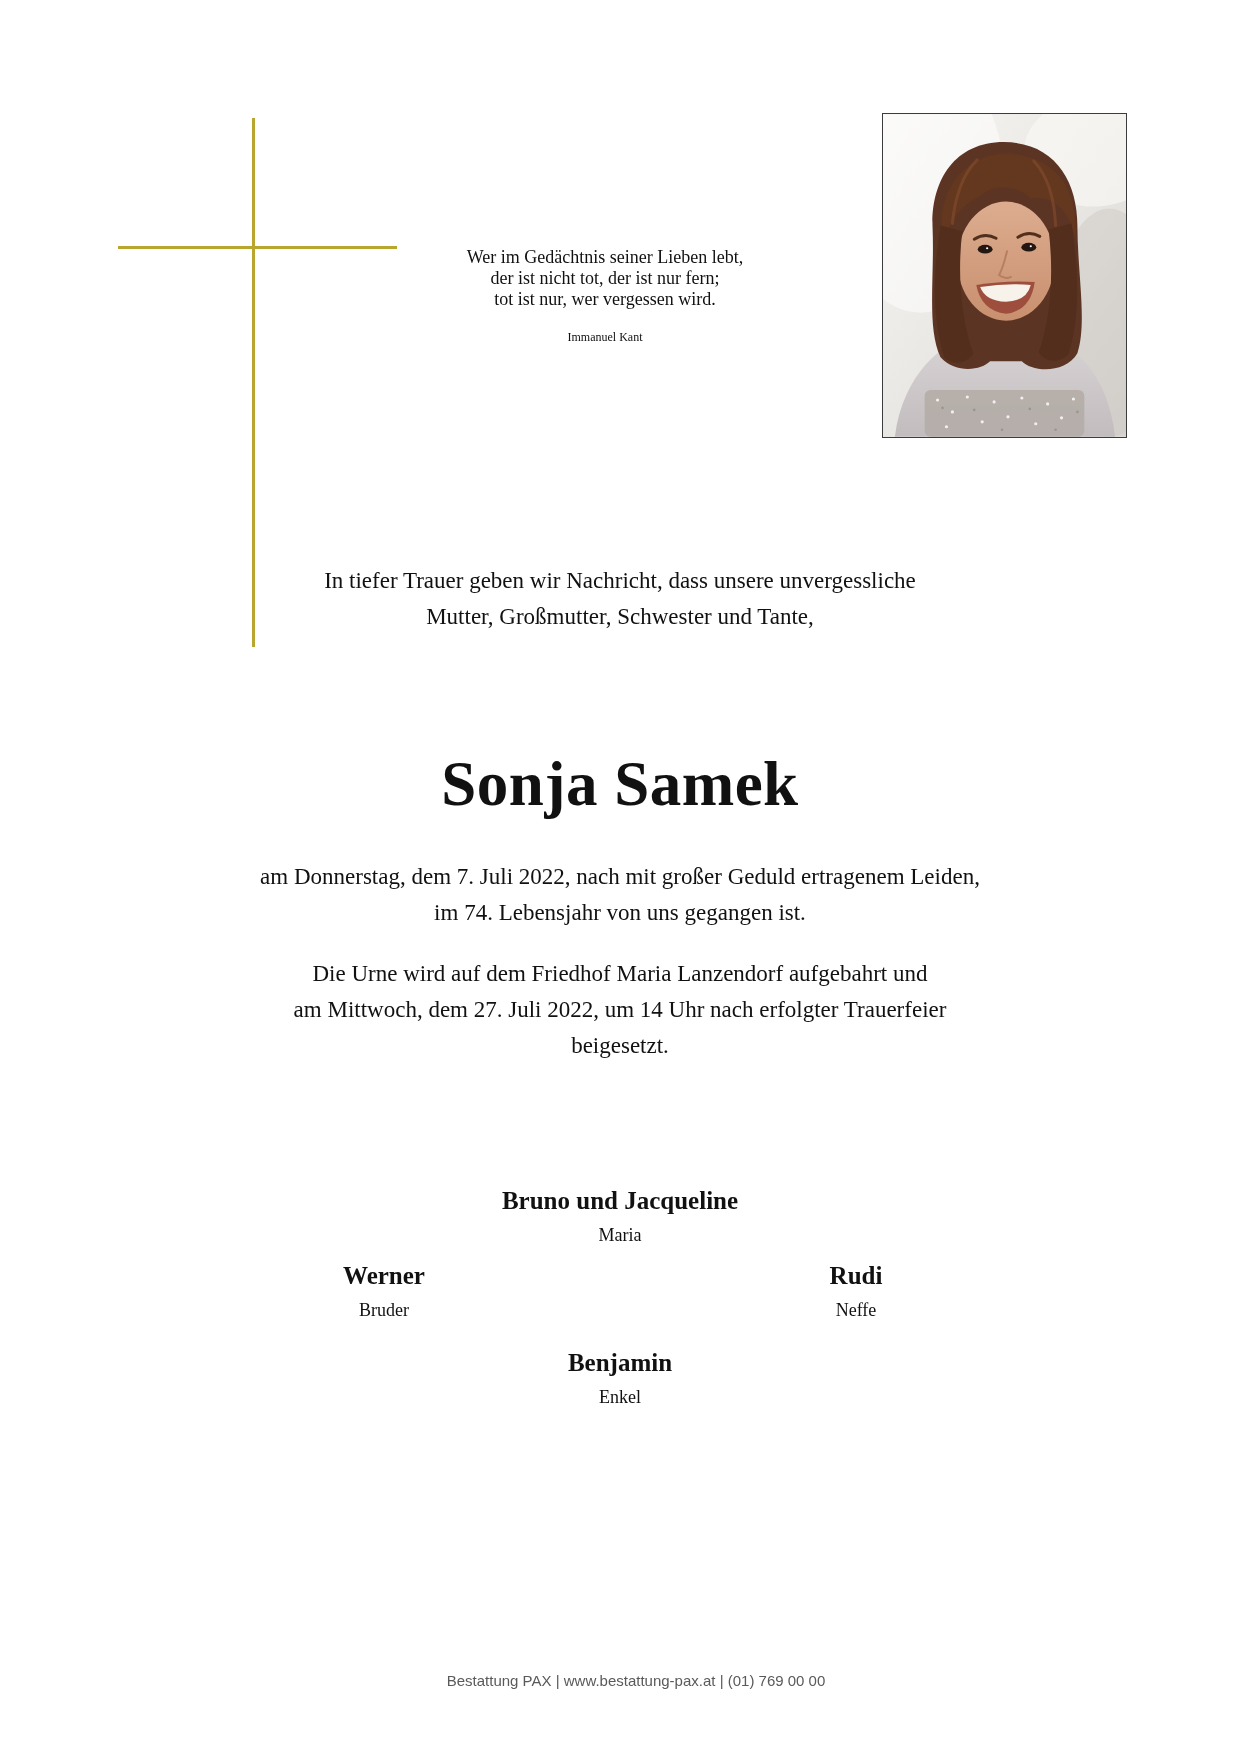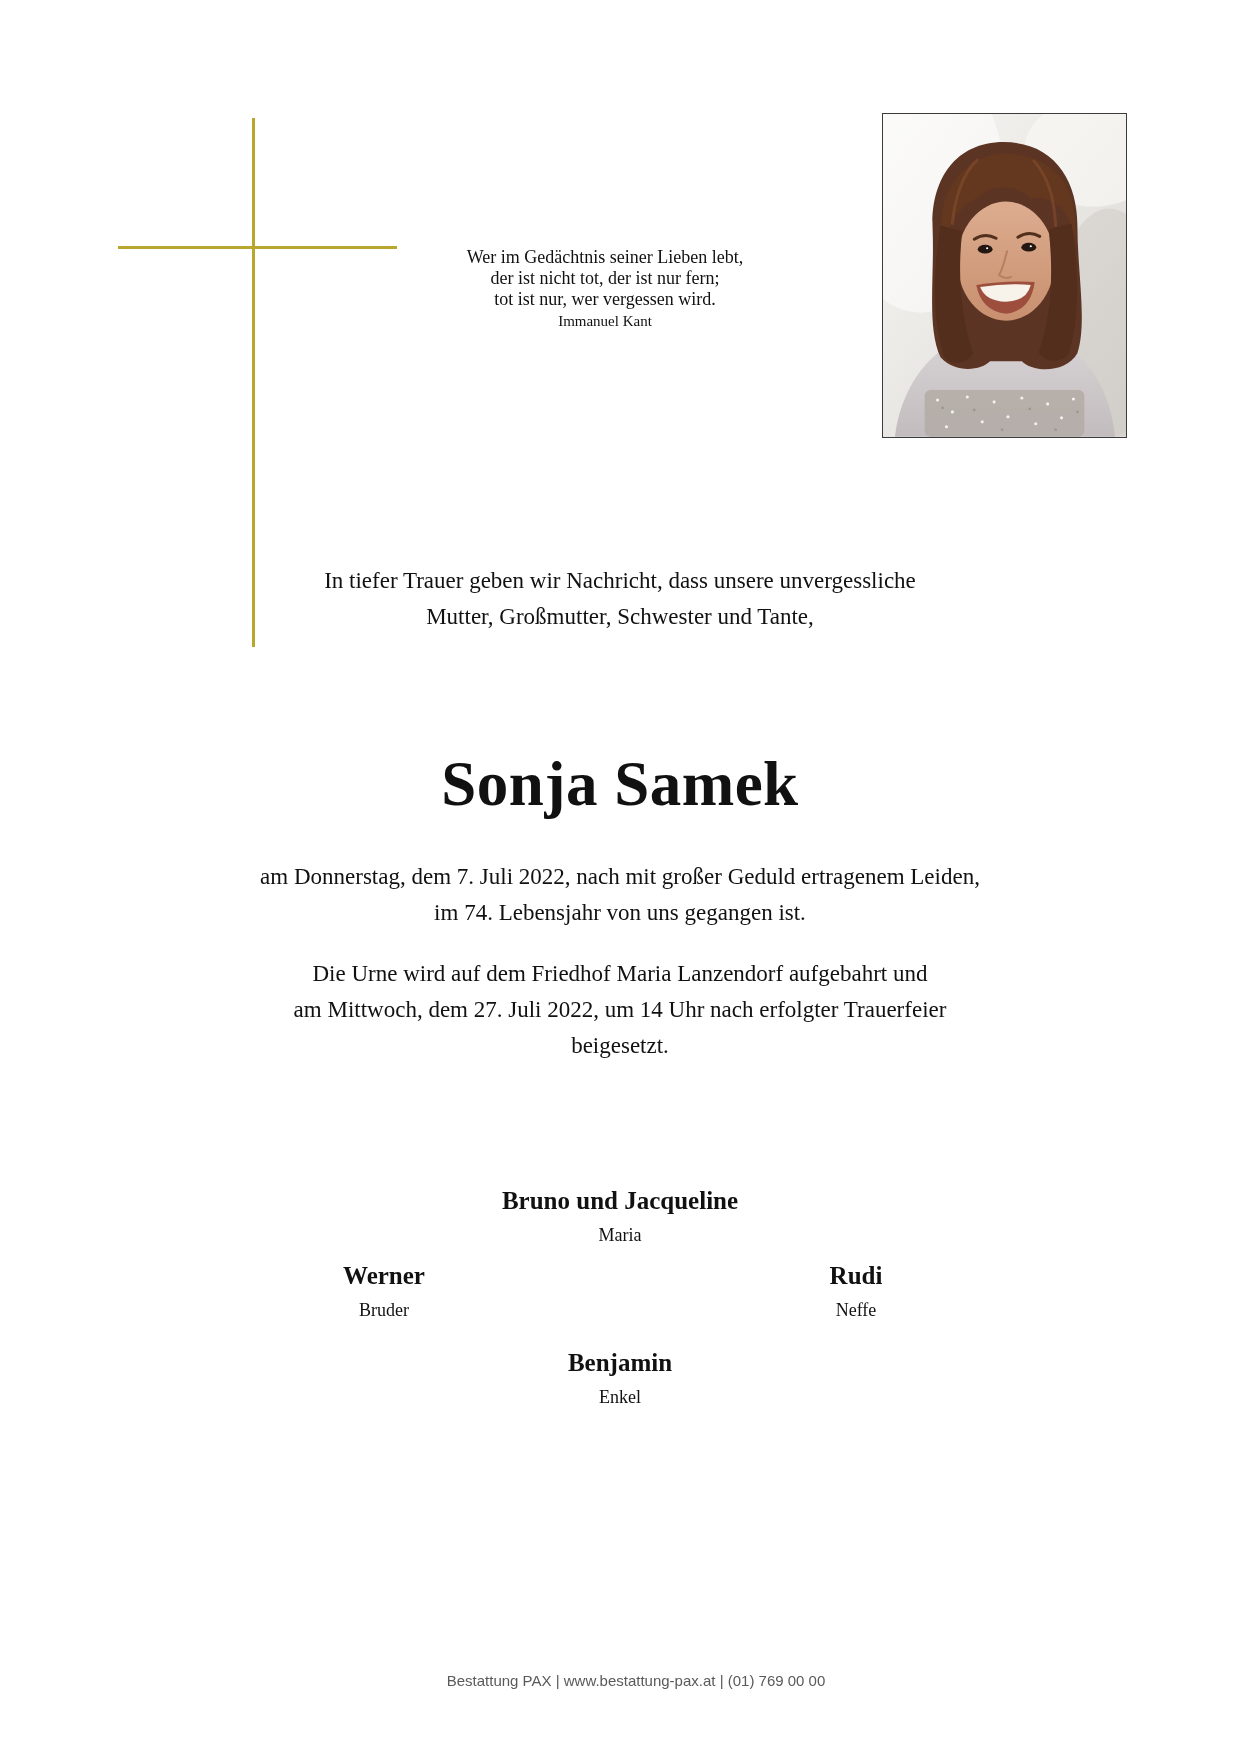--- a/index.html
+++ b/index.html
@@ -14,21 +14,21 @@
   .photo-frame {
     position:absolute; left:882px; top:113px; width:245px; height:325px;
     border:1px solid #3c3c3c; box-sizing:border-box; background:#e9e7e4;
   }
   .photo-frame svg { display:block; width:100%; height:100%; }
   
   .quote {
     position:absolute; left:605px; top:247px; transform:translateX(-50%);
     text-align:center; font-size:18px; line-height:21px; white-space:nowrap;
   }
-  .quote-attr { font-size:15px; line-height:20px; margin-top:1px;text-align:center; }
+  .quote-attr { font-size:12px; line-height:20px; margin-top:17px;text-align:center; }
   
   .centerblock { position:absolute; left:0; width:1240px; text-align:center; }
   .announcement { top:563px; font-size:23px; line-height:36px; }
   .name-line { top:748px; font-size:63px; font-weight:bold; letter-spacing:0.5px; }
   .passing { top:859px; font-size:23px; line-height:36px; }
   .funeral { top:956px; font-size:23px; line-height:36px; }
   
   .mourner-names { font-size:25px; font-weight:bold; line-height:30px; }
   .mourner-relation { font-size:18px; line-height:22px; margin-top:8px; }
   .mourner-primary { top:1186px; }

